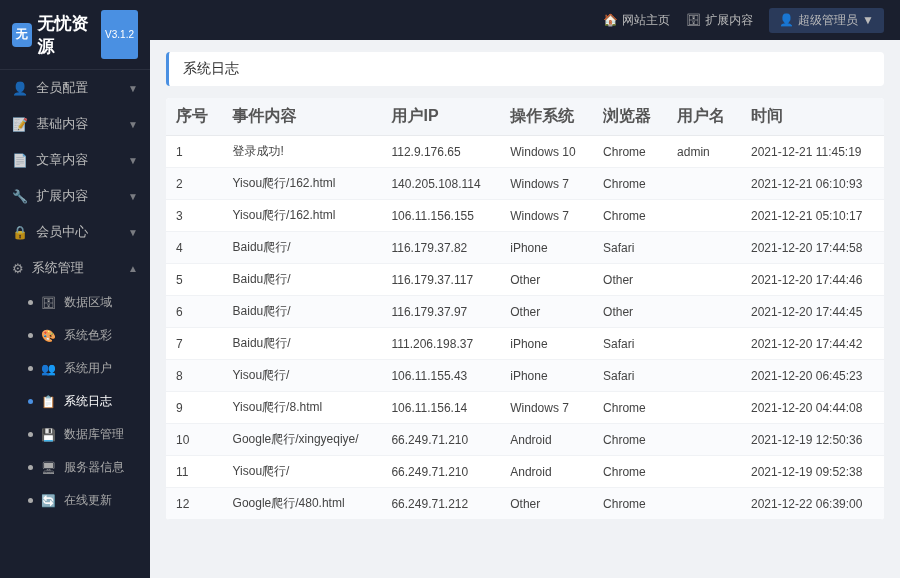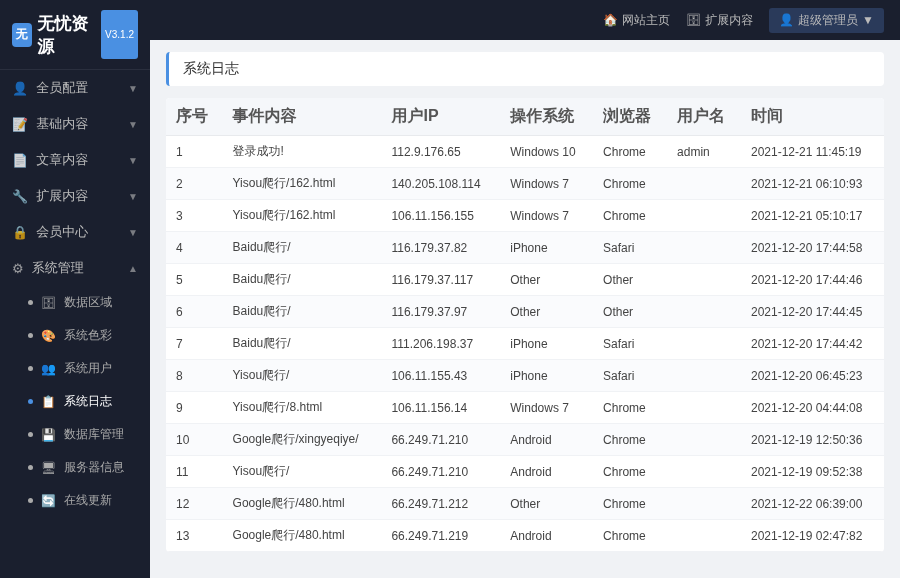--- a/index.html
+++ b/index.html
@@ -373,27 +373,18 @@
   </tr>
             <tr>
     <td>12</td>
     <td>Google爬行/480.html</td>
     <td>66.249.71.212</td>
     <td>Other</td>
     <td>Chrome</td>
     <td></td>
     <td>2021-12-22 06:39:00</td>
   </tr>
-            <tr>
-    <td>13</td>
-    <td>Google爬行/480.html</td>
-    <td>66.249.71.219</td>
-    <td>Android</td>
-    <td>Chrome</td>
-    <td></td>
-    <td>2021-12-19 02:47:82</td>
-  </tr>
           </tbody>
       </table>
     </div>
 
   </div>
 </div>
 
 </body></html>

